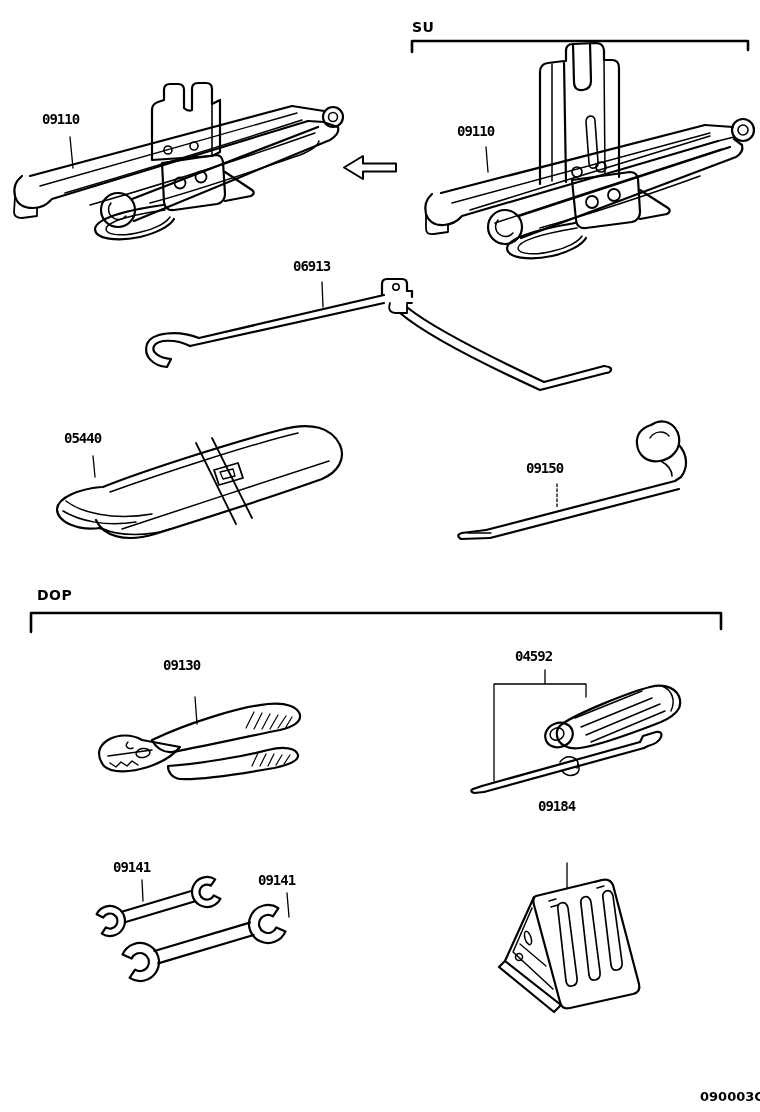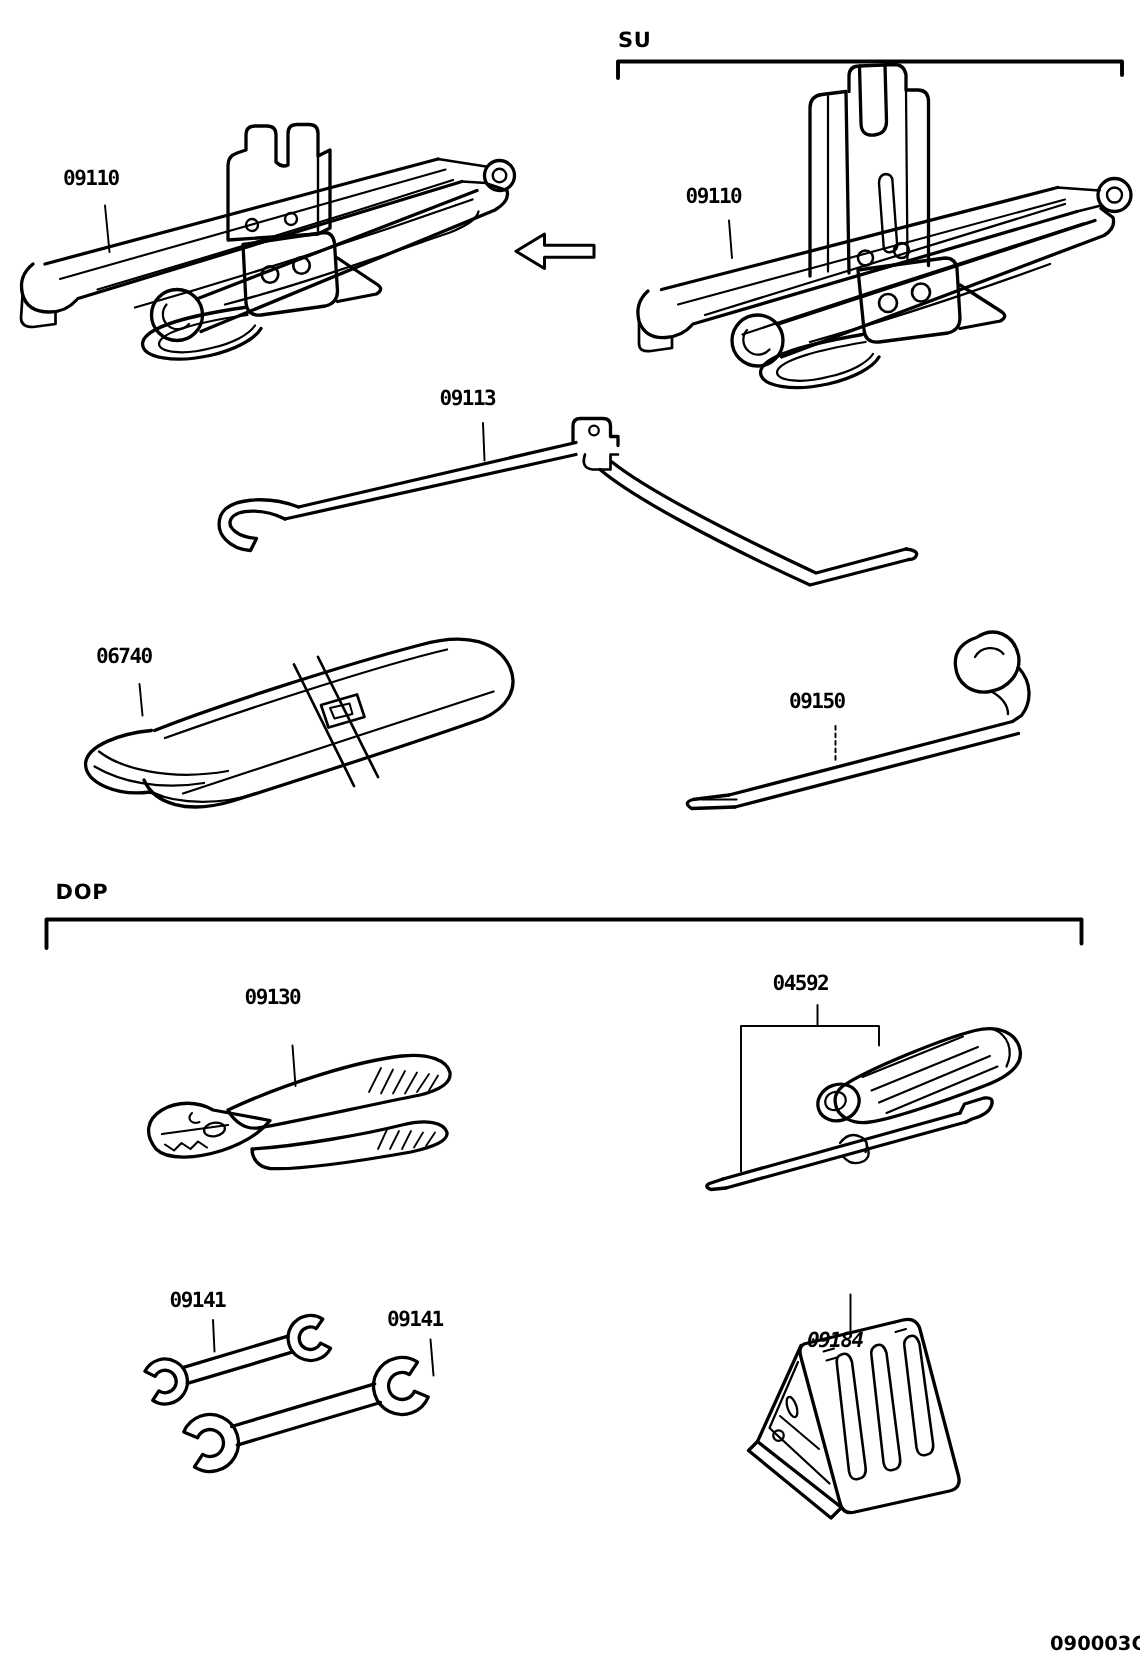--- a/index.html
+++ b/index.html
@@ -203,23 +203,23 @@
       <path d="M70,137 L73,168"></path>
       <path d="M486,147 L488,172"></path>
     </g>
   </svg>
 
   <div class="group-label" style="left:412px;top:20px;">SU</div>
   <div class="group-label" style="left:37px;top:588px;">DOP</div>
 
   <div class="part-label" style="left:42px;top:112px;">09110</div>
   <div class="part-label" style="left:457px;top:124px;">09110</div>
-  <div class="part-label" style="left:293px;top:259px;">09113</div>
-  <div class="part-label" style="left:64px;top:431px;">06740</div>
+  <div class="part-label" style="left:293px;top:259px;">06913</div>
+  <div class="part-label" style="left:64px;top:431px;">05440</div>
   <div class="part-label" style="left:526px;top:461px;">09150</div>
   <div class="part-label" style="left:163px;top:658px;">09130</div>
   <div class="part-label" style="left:515px;top:649px;">04592</div>
   <div class="part-label" style="left:113px;top:860px;">09141</div>
   <div class="part-label" style="left:258px;top:873px;">09141</div>
-  <div class="part-label" style="left:538px;top:887px;font-style:italic;">09184</div>
+  <div class="part-label" style="left:538px;top:799px;">09184</div>
 
   <div class="doc-code" style="left:688px;top:1090px;">090003C</div>
 </div>
 
 </body></html>

